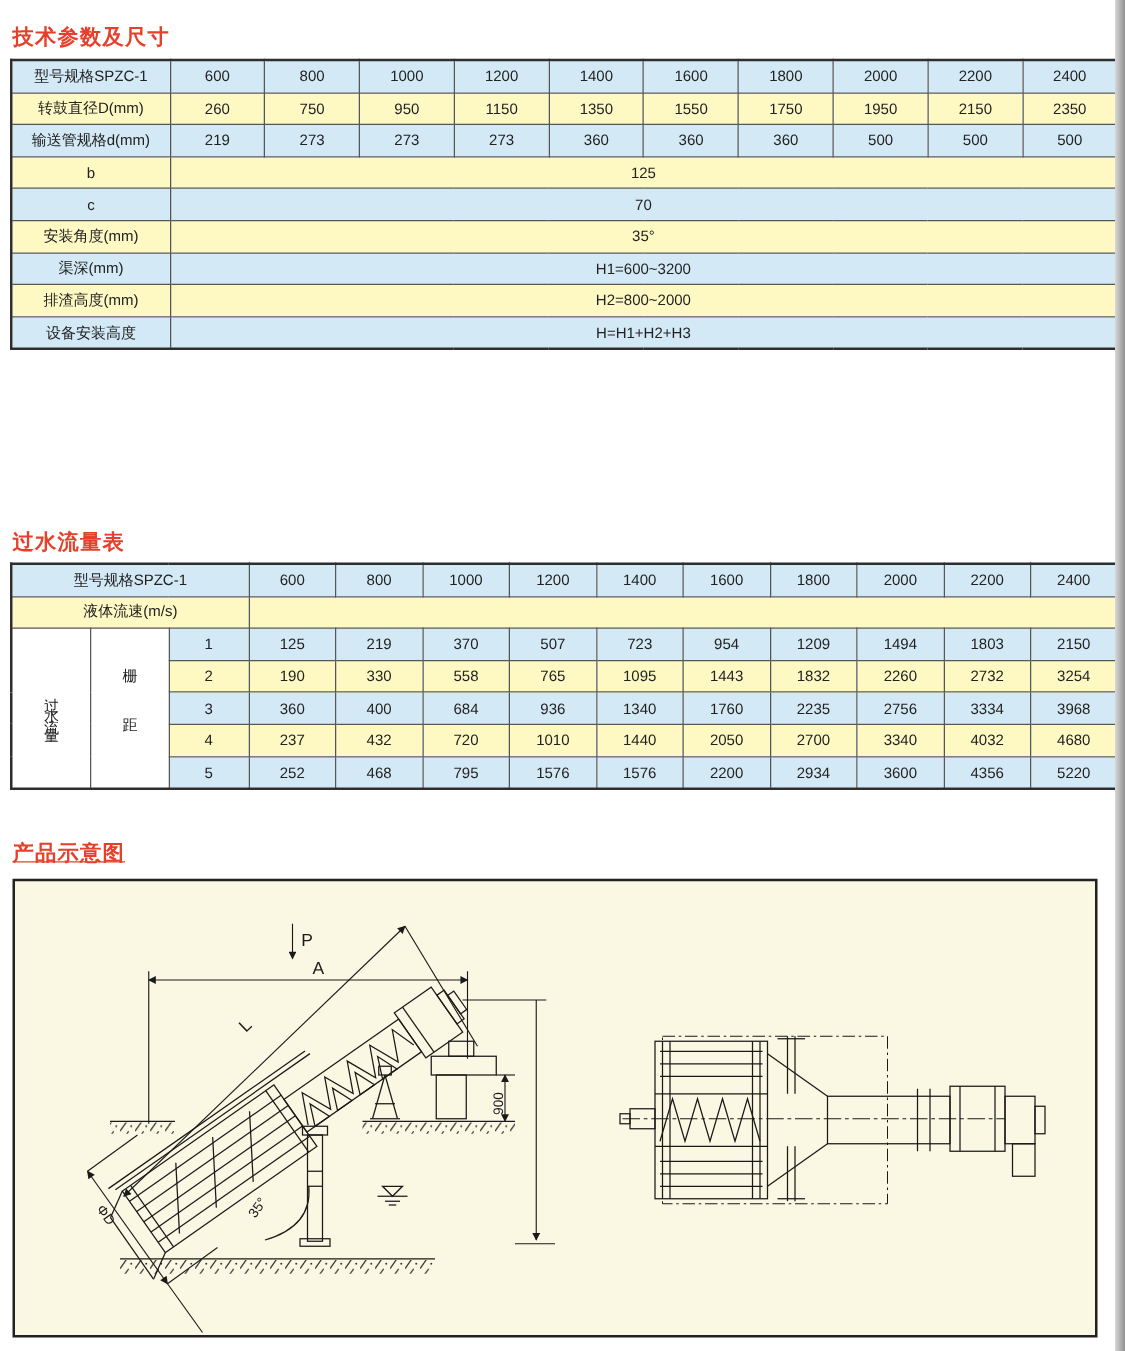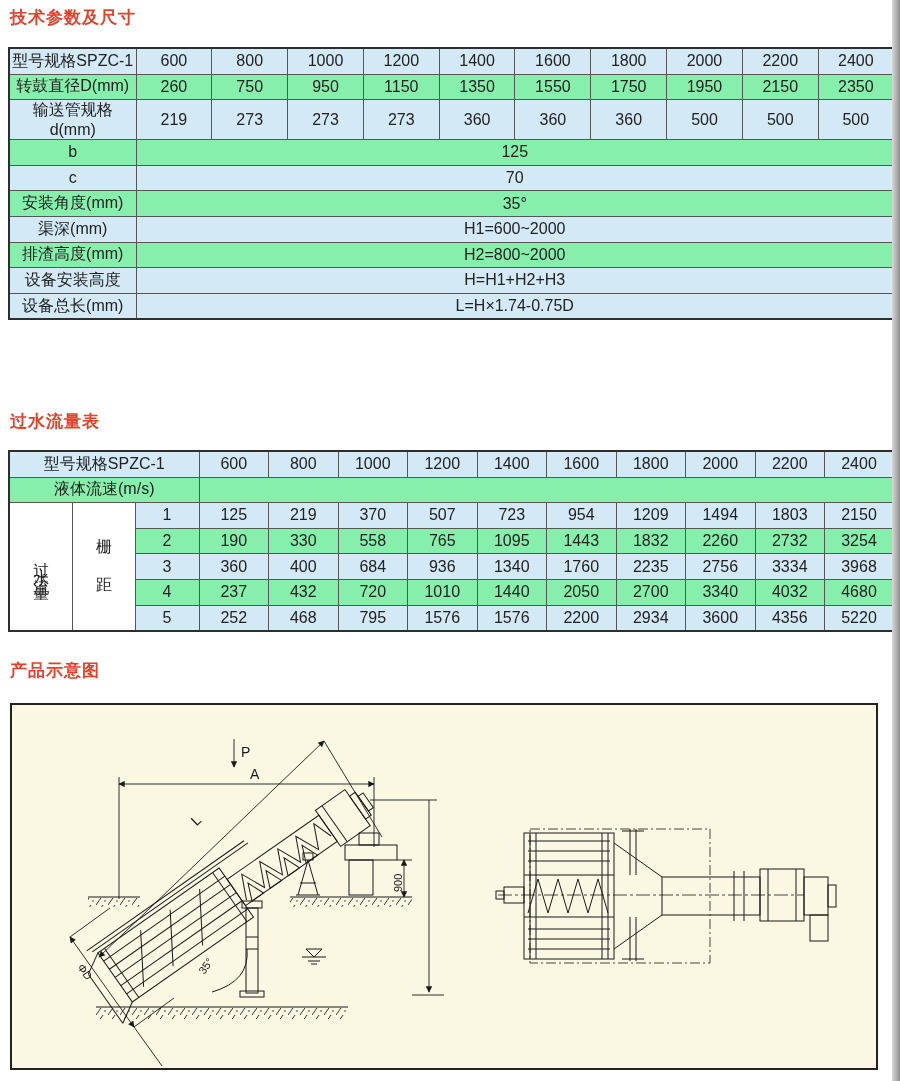--- a/index.html
+++ b/index.html
@@ -1,26 +1,26 @@
 <!DOCTYPE html>
 <html><head>
 <meta charset="utf-8">
 <style>
   html,body{margin:0;padding:0;}
   body{width:900px;height:1081px;background:#ffffff;position:relative;
        font-family:"Liberation Sans","DejaVu Sans",sans-serif;color:#1f1f1f;overflow:hidden;}
   .page-edge{position:absolute;top:0;right:0;width:8px;height:1081px;
              background:linear-gradient(to right,#d8d8d8,#8f8f8f);}
-  .sec-title{position:absolute;left:10px;font-size:17px;font-weight:bold;color:#e6402b;letter-spacing:1px;}
-  #title1{top:6px;} #title2{top:410px;} #title3{top:659px;}
+  .sec-title{position:absolute;left:10px;font-size:17px;font-weight:bold;color:#e6402b;letter-spacing:1px;margin-top:12px;}
+  #title1{top:6px;} #title2{top:410px;} #title3{top:659px;text-decoration:underline;}
   table{border-collapse:collapse;table-layout:fixed;position:absolute;left:8px;width:885px;
-        font-size:16px;color:#222;border:2px solid #2e2e2e;}
+        font-size:12px;color:#222;border:2px solid #2e2e2e;}
   #table1{top:47px;} #table2{top:450px;}
   td{border:1px solid #565656;text-align:center;vertical-align:middle;height:24.6px;padding:0;overflow:hidden;}
-  tr.b td{background:#d3e9f6;} tr.w td{background:#86efac;}
+  tr.b td{background:#d3e9f6;} tr.w td{background:#fef9c3;}
   td.wcell{background:#ffffff !important;}
   .vtxt{writing-mode:vertical-lr;text-orientation:upright;letter-spacing:8px;display:inline-block;}
   .vtxt2{writing-mode:vertical-lr;text-orientation:upright;letter-spacing:40px;display:inline-block;}
   .diagram-box{position:absolute;left:10px;top:703px;width:864px;height:363px;
                border:2px solid #222;background:#faf7e2;}
   svg text{font-family:"Liberation Sans","DejaVu Sans",sans-serif;fill:#1a1a1a;}
 </style>
 </head>
 <body>
 
@@ -87,33 +87,29 @@
   <tr class="b">
         <td>c</td>
         <td colspan="10">70</td>
       </tr>
   <tr class="w">
         <td>安装角度(mm)</td>
         <td colspan="10">35°</td>
       </tr>
   <tr class="b">
         <td>渠深(mm)</td>
-        <td colspan="10">H1=600~2000</td>
+        <td colspan="10">H1=600~3200</td>
       </tr>
   <tr class="w">
         <td>排渣高度(mm)</td>
         <td colspan="10">H2=800~2000</td>
       </tr>
   <tr class="b">
         <td>设备安装高度</td>
         <td colspan="10">H=H1+H2+H3</td>
-      </tr>
-  <tr class="b">
-        <td>设备总长(mm)</td>
-        <td colspan="10">L=H×1.74-0.75D</td>
       </tr>
 </tbody>
   </table>
 
 <div class="sec-title" id="title2">过水流量表</div>
 
 <table id="table2">
   <colgroup>
     <col style="width:63px">
       <col style="width:63px">

